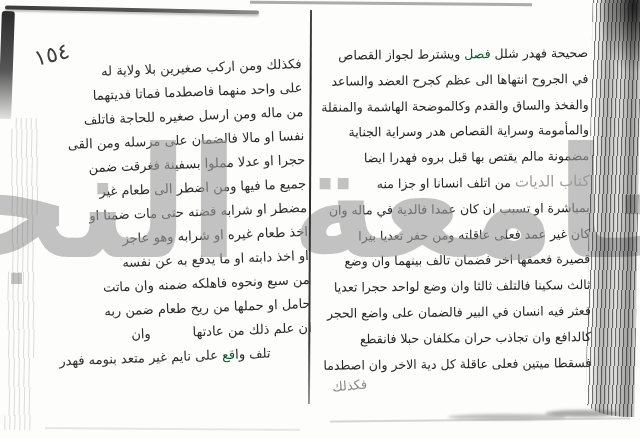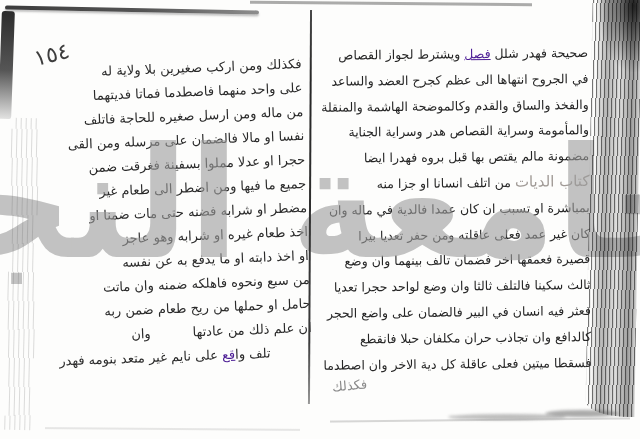--- a/index.html
+++ b/index.html
@@ -58,21 +58,21 @@
     color:#262626; transform:rotate(-0.6deg); transform-origin:top right; z-index:4;
   }
   .lp-text {
     position:absolute; left:58px; top:52px; width:243px;
     direction:rtl; text-align:right; font-size:13px; line-height:24px;
     color:#2a2a2a; transform:rotate(-2.2deg); transform-origin:top right; z-index:4;
   }
   .line { white-space:nowrap; }
   .lp-text .line:nth-child(13) { margin-right:42px; }
   .gap  { display:inline-block; width:42px; }
-  .faint { color:#4c1d95;text-decoration:underline; }
+  .faint { color:#14532d; }
   .faint-heading { color:#a09a96; font-size:15px; letter-spacing:1px; }
   .catchword {
     position:absolute; left:332px; top:378px; font-size:13px; color:#8a8a8a;
     direction:rtl; transform:rotate(-5deg); z-index:4;
   }
 </style>
 </head>
 <body>
 
 <div class="scan">

